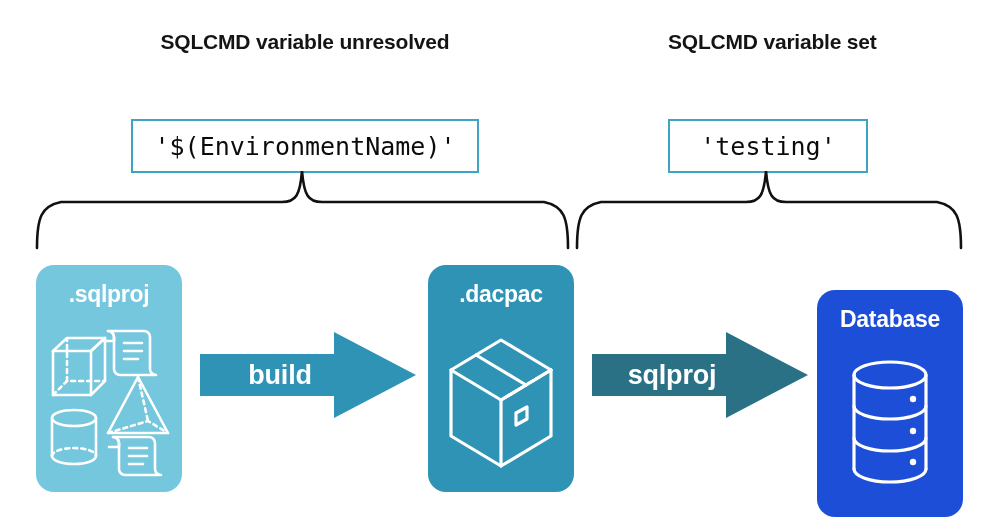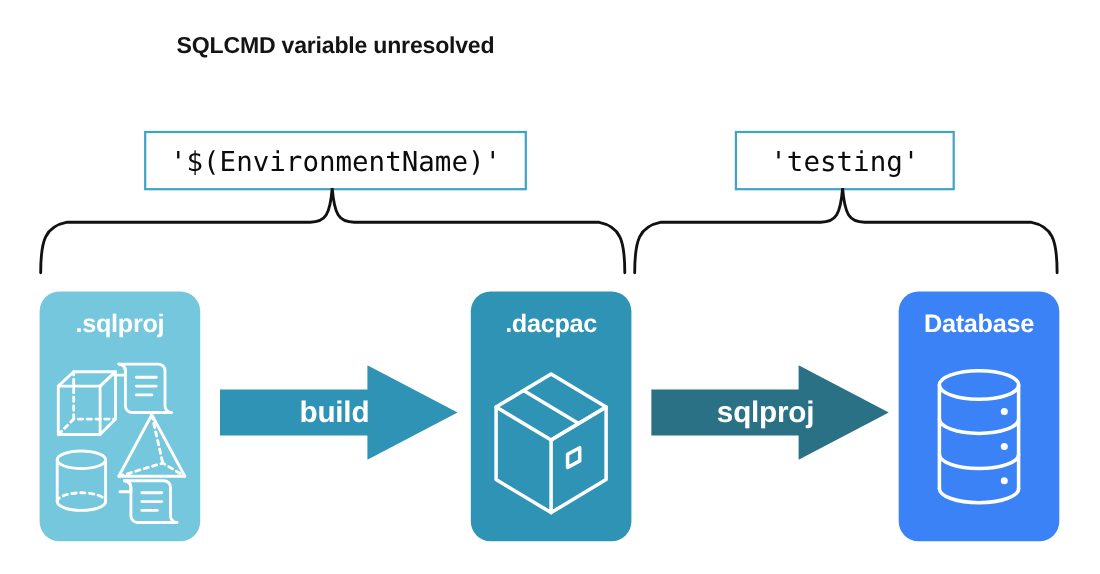--- a/index.html
+++ b/index.html
@@ -69,21 +69,21 @@
   .card {
     position: absolute;
     top: 265px;
     width: 146px;
     height: 227px;
     border-radius: 18px;
     overflow: hidden;
   }
   #card-sqlproj  { left: 36px;  background: #74c7dd; }
   #card-dacpac   { left: 428px; background: #2f93b5; }
-  #card-database { left: 817px; background: #3b82f6; }
+  #card-database { left: 817px; background: #1d4ed8; margin-top: 25px; }
 
   .card-title {
     position: absolute;
     top: 16px;
     left: 0;
     width: 100%;
     text-align: center;
     font-family: "Liberation Sans", sans-serif;
     font-weight: bold;
     font-size: 23px;
@@ -121,30 +121,30 @@
     display: flex;
     align-items: center;
     justify-content: center;
     font-family: "Liberation Sans", sans-serif;
     font-weight: bold;
     font-size: 27px;
     color: #ffffff;
     letter-spacing: -0.2px;
     white-space: nowrap;
     box-sizing: border-box;
-    margin-left: 24px;
   }
 </style>
 </head>
 <body>
 
 <div class="stage">
 
   <div class="heading" id="heading-left">SQLCMD variable unresolved</div>
 
+  <div class="heading" id="heading-right">SQLCMD variable set</div>
 
   <div class="code-box" id="code-box-left">'$(EnvironmentName)'</div>
 
   <div class="code-box" id="code-box-right">'testing'</div>
 
   <svg class="brace-layer" viewBox="0 0 1000 110" width="1000" height="110">
 
     <path fill="none" stroke="#111111" stroke-width="2.6" stroke-linecap="round" d="M 37,108
              C 37,78 41,66 61,62
              L 282,62

